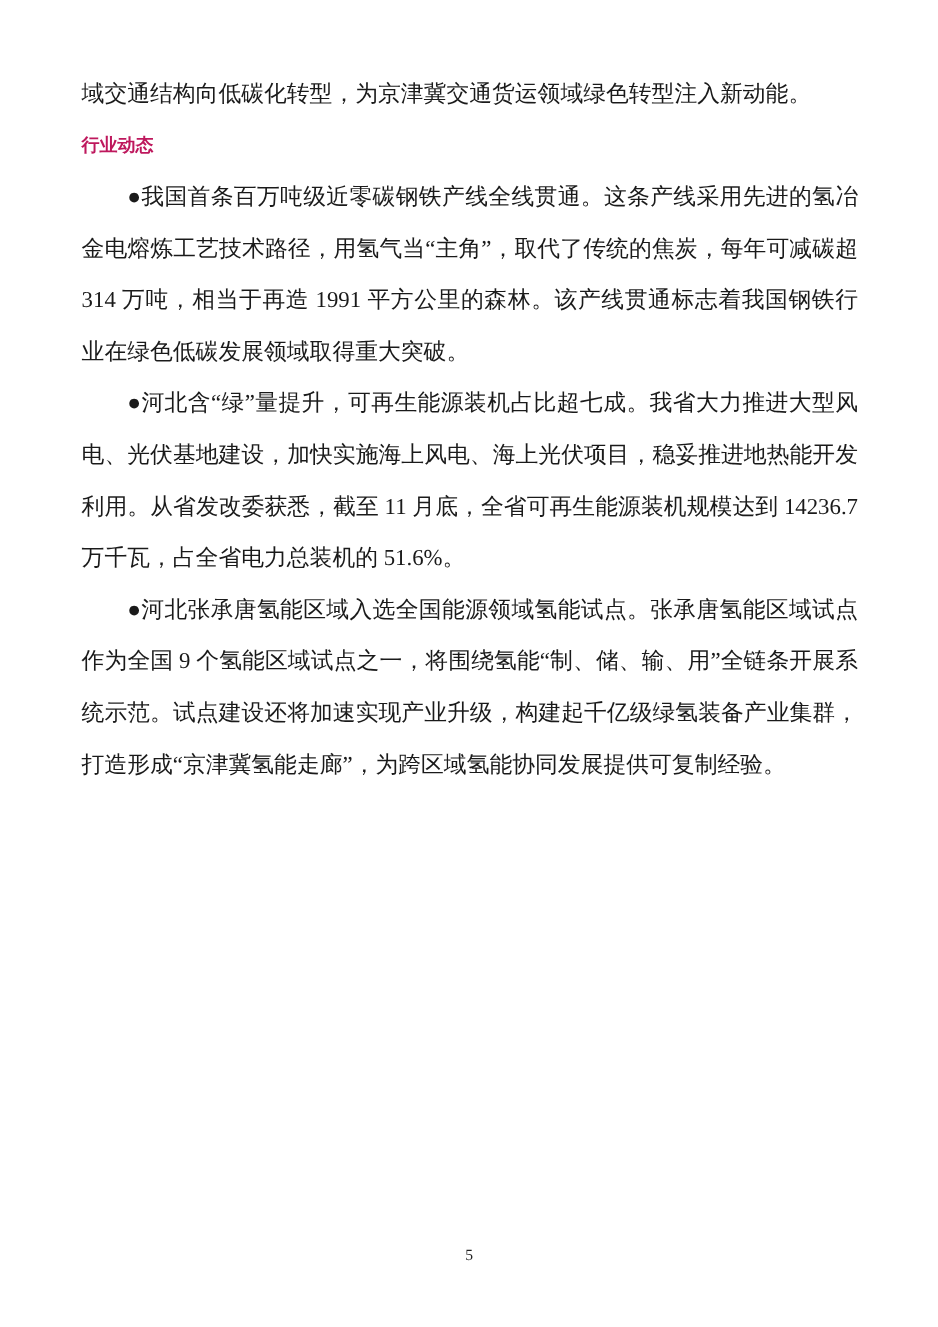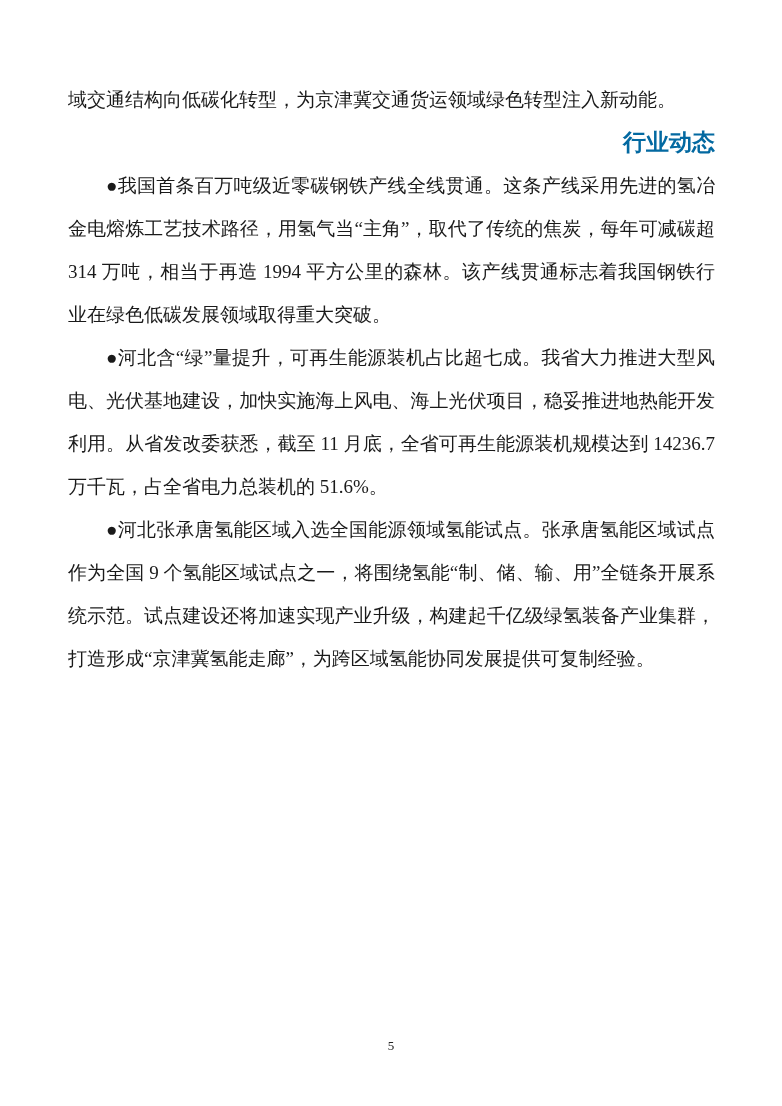--- a/index.html
+++ b/index.html
@@ -12,38 +12,38 @@
   .page {
     position: relative;
     width: 782px;
     height: 1106px;
     background: #ffffff;
     overflow: hidden;
   }
   .content {
     position: absolute;
     left: 68px;
-    top: 78px;
+    top: 57px;
     width: 647px;
   }
   .para {
     margin: 0;
     font-size: 19px;
     line-height: 43px;
     color: #1a1a1a;
     text-align: justify;
   }
   .para.indent { text-indent: 2em; }
   .section-heading {
     margin: 0;
-    font-size: 23px;
+    font-size: 15px;
     line-height: 43px;
-    text-align: right;
+    text-align: left;
     font-weight: bold;
-    color: #0369a1;
+    color: #be185d;
     font-family: "Liberation Sans", "DejaVu Sans", sans-serif;
   }
   .page-number {
     position: absolute;
     left: 0;
     right: 0;
     bottom: 52px;
     text-align: center;
     font-size: 13px;
     line-height: 16px;
@@ -55,21 +55,21 @@
 <body>
 
 <div class="page">
   <div class="content">
 
     <p class="para">域交通结构向低碳化转型，为京津冀交通货运领域绿色转型注入新动能。</p>
 
 
     <h2 class="section-heading">行业动态</h2>
 
-    <p class="para indent"><span>●</span><span>我国首条百万吨级近零碳钢铁产线全线贯通。这条产线采用先进的氢冶金电熔炼工艺技术路径，用氢气当“主角”，取代了传统的焦炭，每年可减碳超 314 万吨，相当于再造 1994 平方公里的森林。该产线贯通标志着我国钢铁行业在绿色低碳发展领域取得重大突破。</span></p>
+    <p class="para indent"><span>●</span><span>我国首条百万吨级近零碳钢铁产线全线贯通。这条产线采用先进的氢冶金电熔炼工艺技术路径，用氢气当“主角”，取代了传统的焦炭，每年可减碳超 314 万吨，相当于再造 1991 平方公里的森林。该产线贯通标志着我国钢铁行业在绿色低碳发展领域取得重大突破。</span></p>
 
     <p class="para indent"><span>●</span><span>河北含“绿”量提升，可再生能源装机占比超七成。我省大力推进大型风电、光伏基地建设，加快实施海上风电、海上光伏项目，稳妥推进地热能开发利用。从省发改委获悉，截至 11 月底，全省可再生能源装机规模达到 14236.7 万千瓦，占全省电力总装机的 51.6%。</span></p>
 
     <p class="para indent"><span>●</span><span>河北张承唐氢能区域入选全国能源领域氢能试点。张承唐氢能区域试点作为全国 9 个氢能区域试点之一，将围绕氢能“制、储、输、用”全链条开展系统示范。试点建设还将加速实现产业升级，构建起千亿级绿氢装备产业集群，打造形成“京津冀氢能走廊”，为跨区域氢能协同发展提供可复制经验。</span></p>
 
 
   </div>
 
   <div class="page-number">5</div>
 </div>

